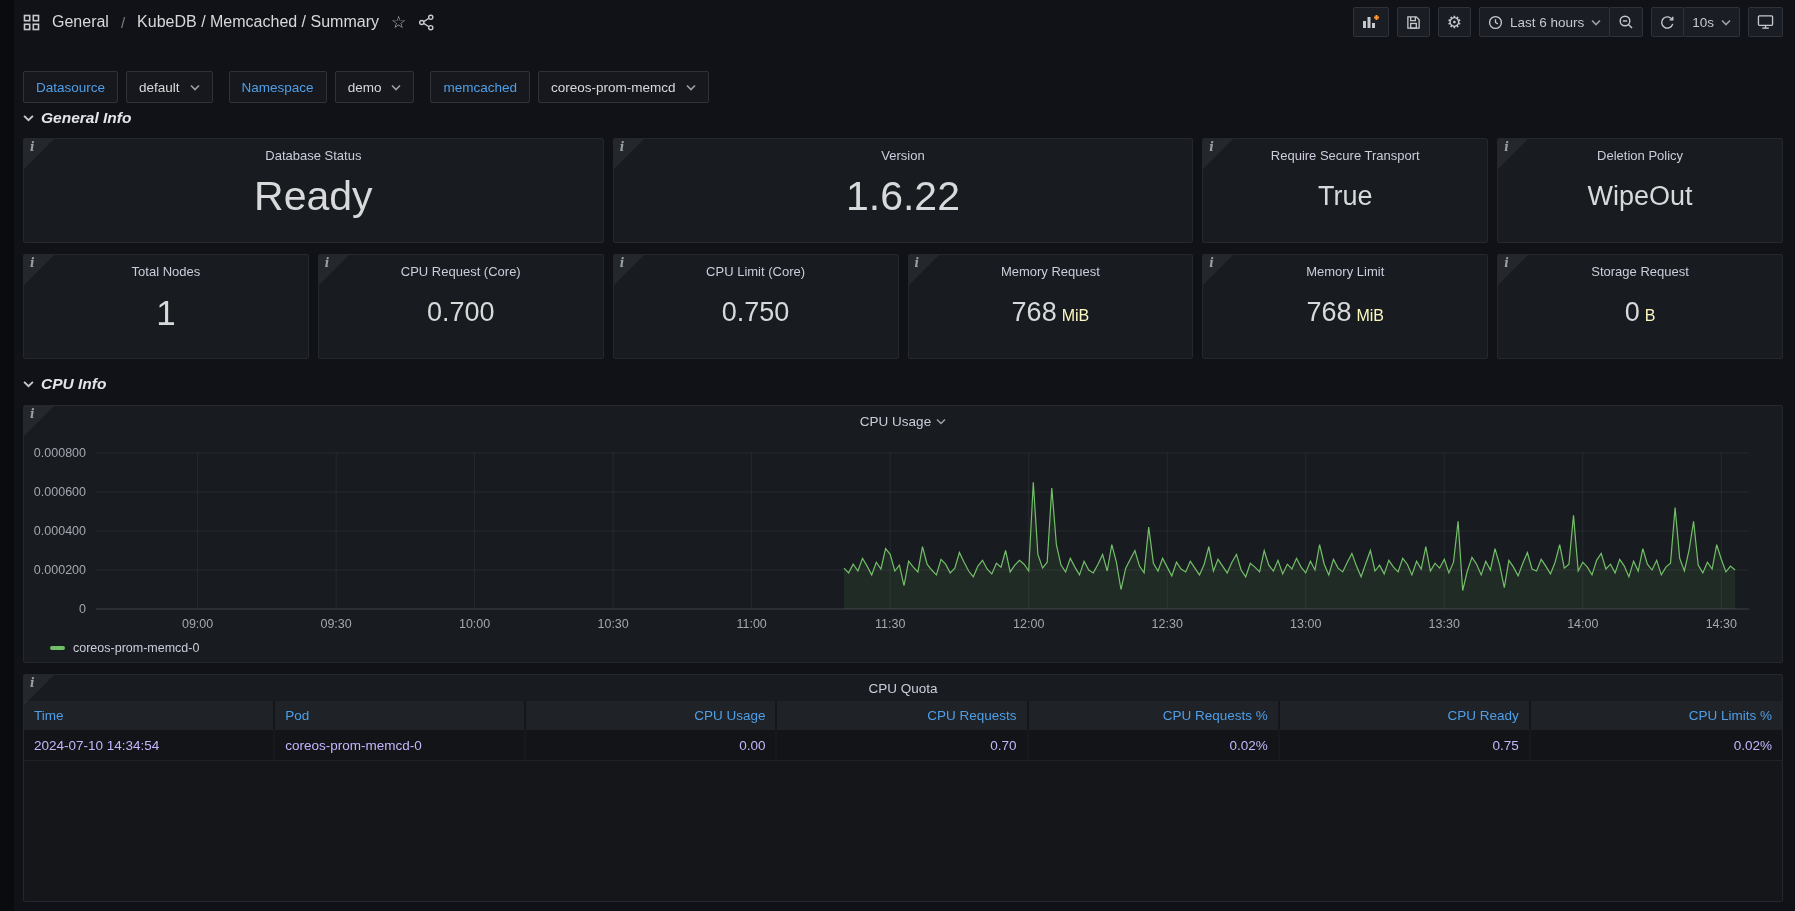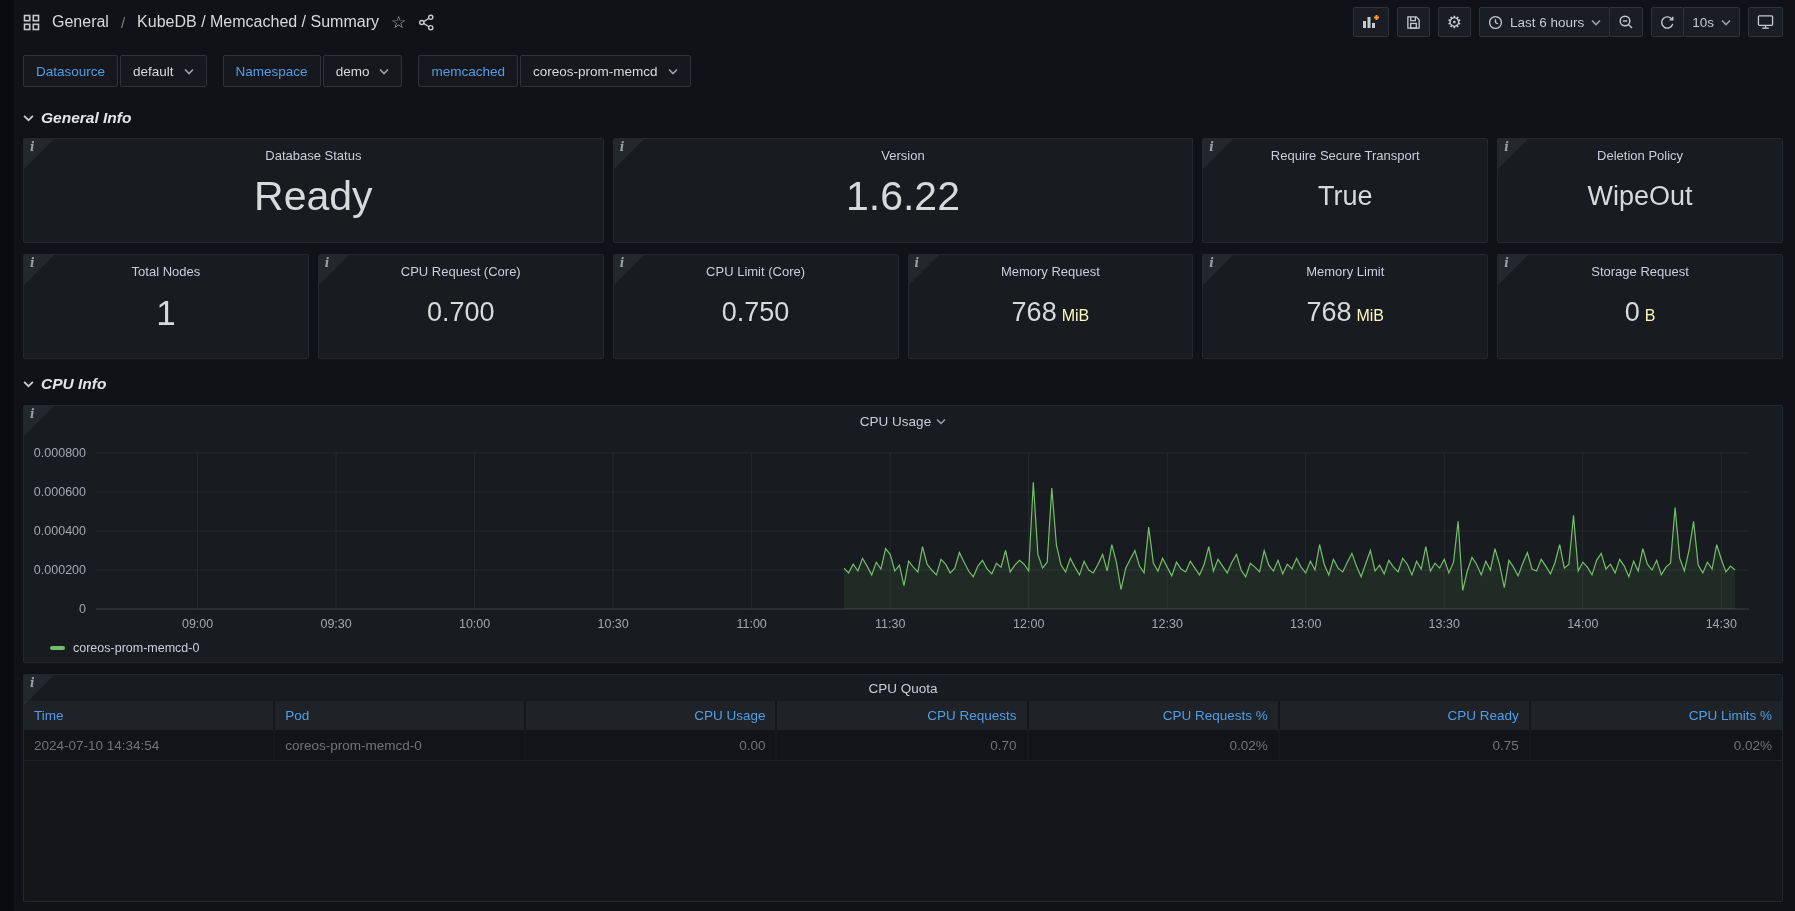--- a/index.html
+++ b/index.html
@@ -27,21 +27,21 @@
     border-radius:2px; display:flex; align-items:center; justify-content:center;
     gap:7px; padding:0 8px; color:#c7c9ce; font-size:13.5px; cursor:pointer;
   }
   .btn + .btn.joined { margin-left:-1px; }
   .grp { display:flex; margin-left:8px; }
   svg.ic { display:block; }
   .gear-glyph { font-size:17px; line-height:1; color:#c7c9ce; }
 
   
   .variables { display:flex; gap:16px; margin-top:11px; height:32px; }
-  .var-group { display:flex; gap:2px; }
+  .var-group { display:flex; gap:8px;margin-top:16px; }
   .var-label, .var-value {
     height:32px; display:flex; align-items:center; padding:0 12px;
     background:#16181d; border:1px solid #2e323a; border-radius:2px; font-size:13.5px;
   }
   .var-label { color:var(--accent-blue,#4f9fe8); font-weight:500; }
   .var-value { color:#d8d9da; gap:10px; cursor:pointer; }
   .var-value .chev { color:#9da0a8; }
 
   
   .section-header { display:flex; align-items:center; gap:7px; margin-top:22px; cursor:pointer;font-style:italic; }
@@ -81,21 +81,21 @@
   .table-title { height:26px; display:flex; align-items:center; justify-content:center;
     font-size:13.5px; font-weight:500; color:#ccccdc; }
   .gtable { flex:1; display:flex; flex-direction:column; background:#141619; }
   .g-row { display:grid; grid-template-columns:repeat(7,1fr); }
   .g-head .cell {
     background:#1f2227; color:var(--accent-blue,#4f9fe8); font-size:13.5px; font-weight:500;
     height:28px; display:flex; align-items:center; padding:0 10px;
     border-right:2px solid #141619; cursor:pointer;
   }
   .g-data .cell {
-    background:#121418; color:#737373; font-size:13.5px; height:31px;
+    background:#121418; color:#c4b5fd; font-size:13.5px; height:31px;
     display:flex; align-items:center; padding:0 10px;
     border-right:2px solid #17181d; border-top:1px solid #1f2126;
   }
   .cell.right { justify-content:flex-end; }
   .g-row .cell:last-child { border-right:none; }
   .table-filler { flex:1; background:#141619; border-top:1px solid #1f2126; }
 </style>
 </head>
 <body>
 

